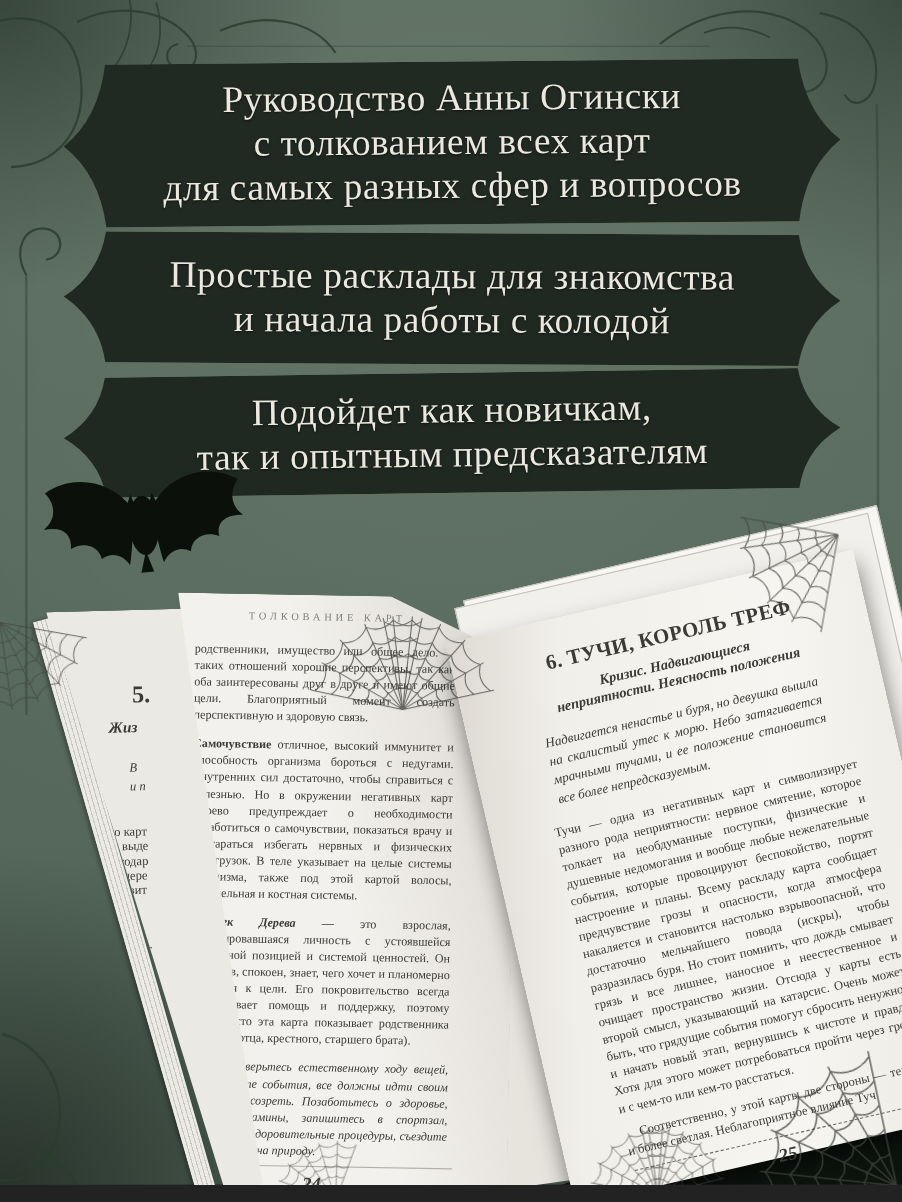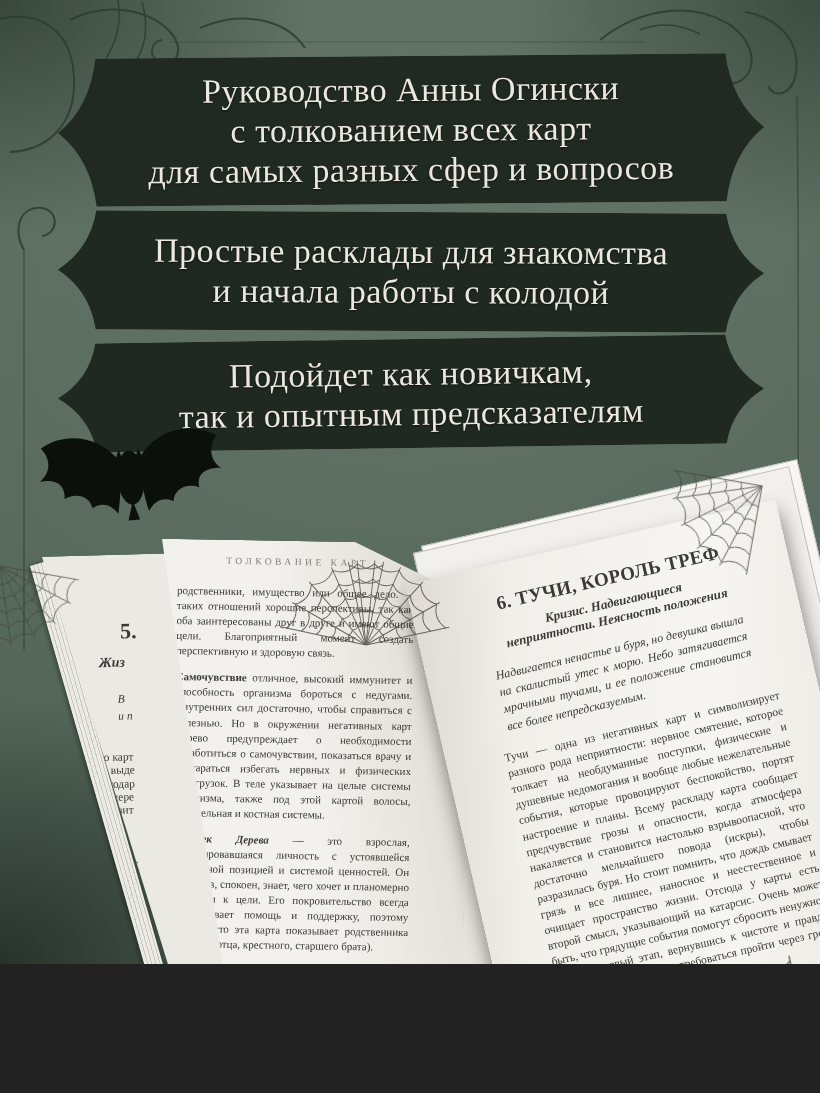--- a/index.html
+++ b/index.html
@@ -1,17 +1,17 @@
 <!DOCTYPE html>
 <html><head>
 <meta charset="utf-8">
 <style>
   html,body{margin:0;padding:0;background:#222;}
   .poster{
-    position:relative;width:820px;height:964px;overflow:hidden;
+    position:relative;width:820px;height:1077px;overflow:hidden;
     font-family:"Liberation Serif",serif;
     background:
       radial-gradient(130% 90% at 50% 28%, rgba(255,255,255,0.06), rgba(0,0,0,0) 60%),
       radial-gradient(55% 35% at 0% 0%, rgba(8,18,10,0.45), rgba(0,0,0,0) 70%),
       radial-gradient(55% 35% at 100% 0%, rgba(8,18,10,0.40), rgba(0,0,0,0) 70%),
       radial-gradient(60% 40% at 0% 100%, rgba(4,10,6,0.55), rgba(0,0,0,0) 70%),
       radial-gradient(70% 45% at 100% 100%, rgba(3,8,5,0.60), rgba(0,0,0,0) 70%),
       linear-gradient(#5d6f61,#526458);
   }
   svg{display:block}

